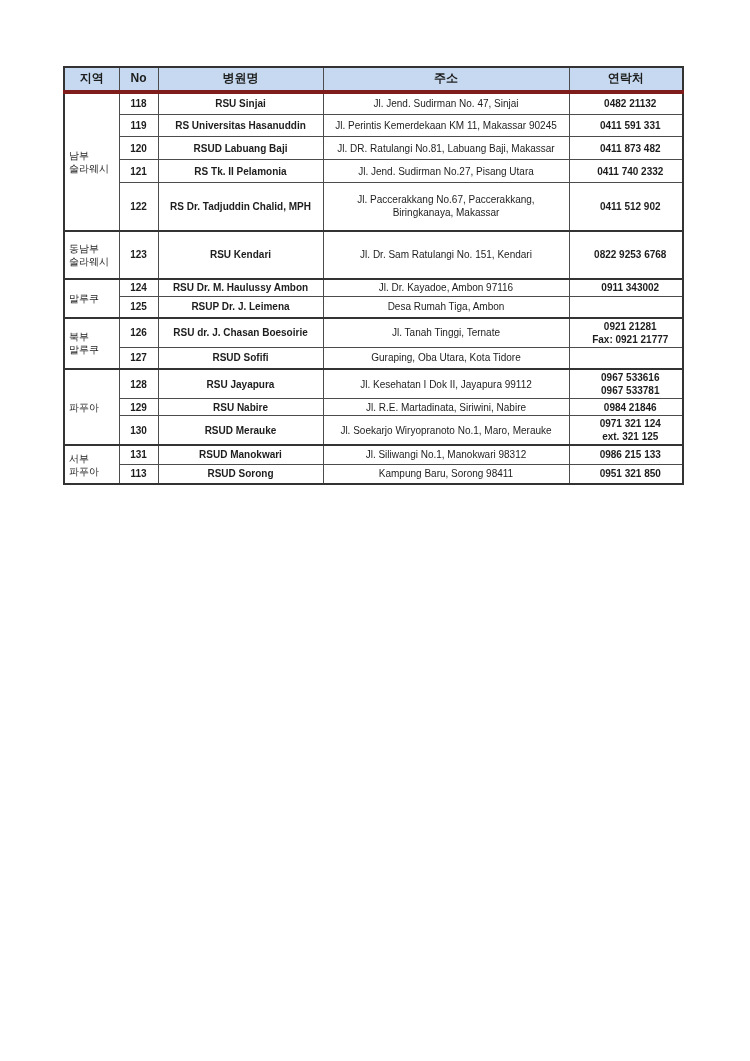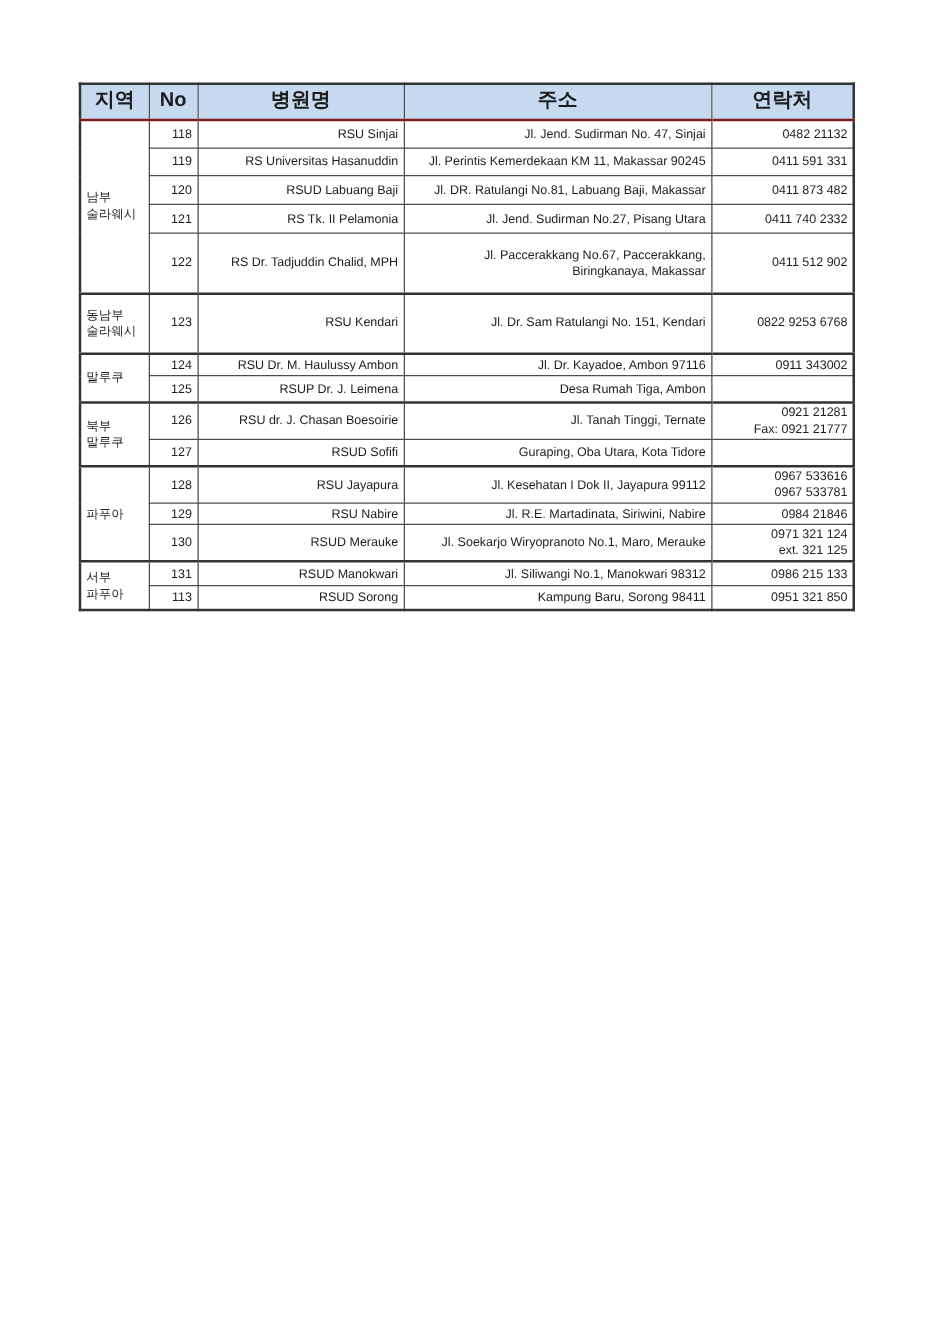--- a/index.html
+++ b/index.html
@@ -30,40 +30,41 @@
     font-size: 10px;
     color: #1d1d1d;
     padding: 1px 4px;
     line-height: 1.3;
     vertical-align: middle;
     overflow: hidden;
   }
   .hospital-table thead th {
     background: #c6d9f0;
     font-weight: bold;
-    font-size: 16px;
+    font-size: 12px;
     text-align: center;
-    border-bottom: 2px solid #7f1d1d;
+    border-bottom: 4px solid #7f1d1d;
     padding: 3px 2px;
   }
   tr.group-start td {
     border-top: 2px solid #333333;
   }
   td.region {
     white-space: pre-line;
   }
   td.no, td.hosp, td.contact {
-    text-align: right;
+    text-align: center;
+    font-weight: bold;
   }
   td.contact {
     white-space: pre-line;
     padding-left: 13px;
   }
   td.addr {
-    text-align: right;
+    text-align: center;
   }
 </style>
 </head>
 <body>
 
 <div class="page">
   <table class="hospital-table">
     <colgroup>
       <col style="width:55px">
       <col style="width:39px">

